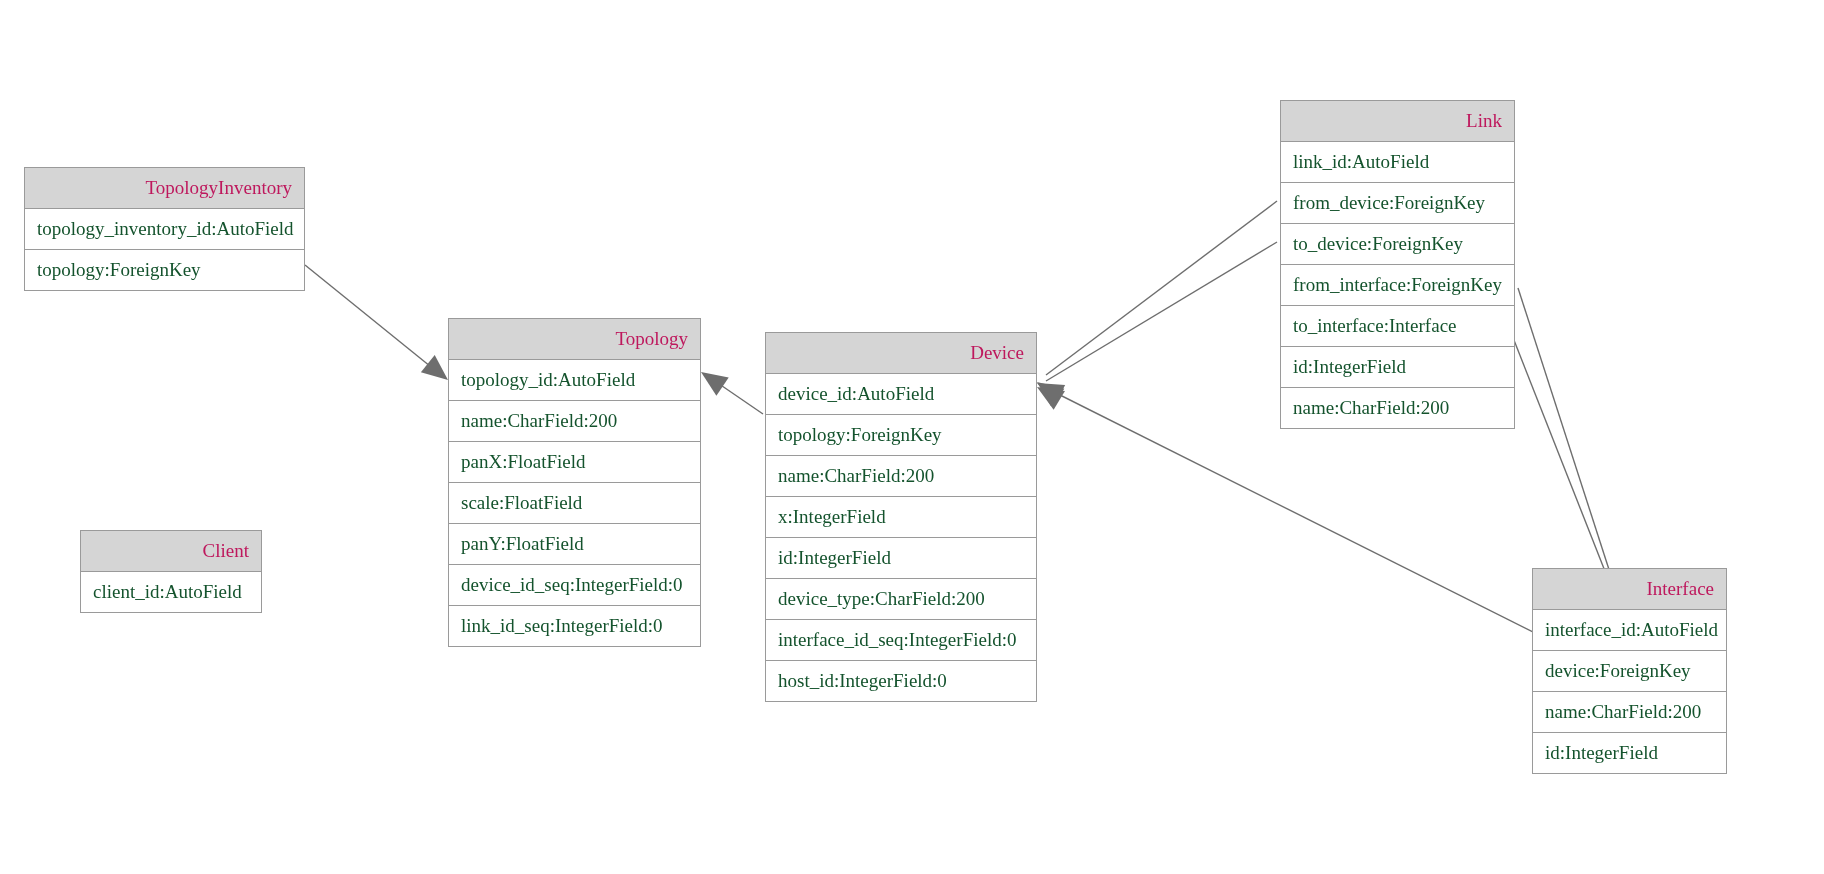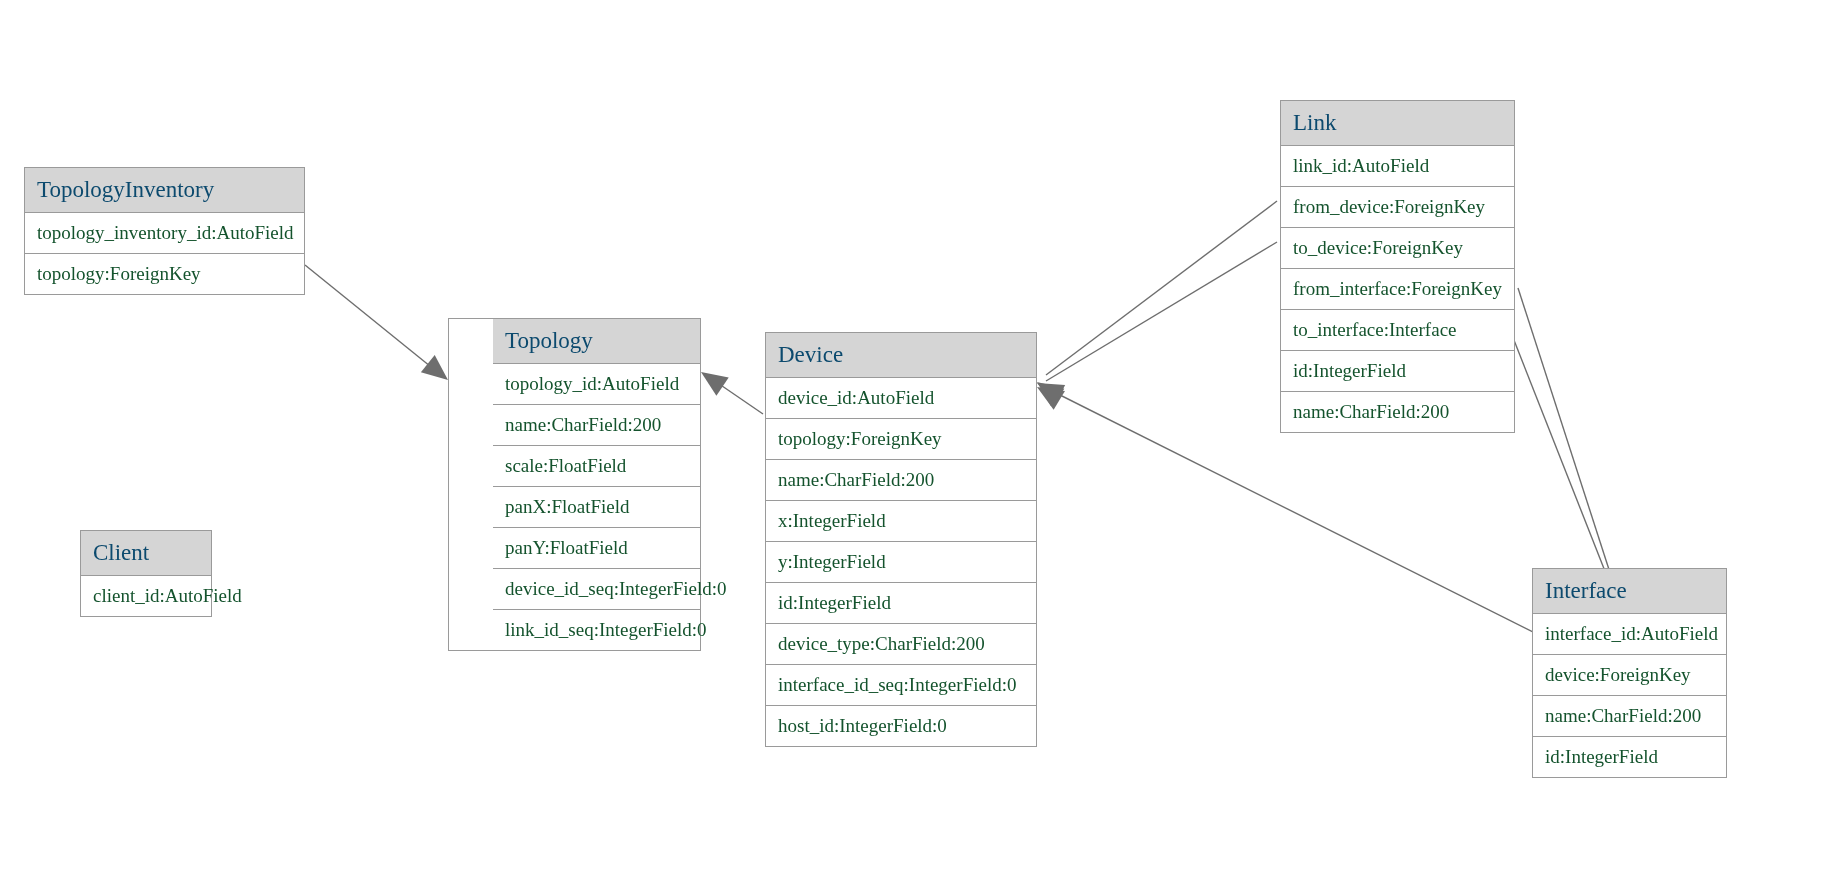--- a/index.html
+++ b/index.html
@@ -27,25 +27,26 @@
   }
   .entity {
     position: absolute;
     border: 1px solid #9a9a9a;
     background: #ffffff;
     z-index: 5;
   }
   .entity-header {
     background: #d5d5d5;
     border-bottom: 1px solid #9a9a9a;
-    color: #0c4a6e;
-    font-size: 23px;
+    color: #be185d;
+    font-size: 19px;
     line-height: 1;
     padding: 10px 12px 11px 12px;
     white-space: nowrap;
+    text-align: right;
   }
   .entity-fields {
     display: block;
   }
   .entity-field {
     color: #14532d;
     font-size: 19px;
     line-height: 1;
     padding: 10px 12px 11px 12px;
     border-bottom: 1px solid #9a9a9a;
@@ -91,46 +92,45 @@
       </g>
     </svg>
 
 <div class="entity" style="left: 24px; top: 167px; width: 281px;">
       <div class="entity-header">TopologyInventory</div>
       <div class="entity-fields">
         <div class="entity-field">topology_inventory_id:AutoField</div>
         <div class="entity-field">topology:ForeignKey</div>
       </div>
     </div>
-    <div class="entity" style="left: 80px; top: 530px; width: 132px;">
+    <div class="entity" style="left: 80px; top: 530px; width: 182px;">
       <div class="entity-header">Client</div>
       <div class="entity-fields">
         <div class="entity-field">client_id:AutoField</div>
       </div>
     </div>
-    <div class="entity" style="left: 448px; top: 318px; width: 253px; padding-left: 44px;">
+    <div class="entity" style="left: 448px; top: 318px; width: 253px;">
       <div class="entity-header">Topology</div>
       <div class="entity-fields">
         <div class="entity-field">topology_id:AutoField</div>
         <div class="entity-field">name:CharField:200</div>
+        <div class="entity-field">panX:FloatField</div>
         <div class="entity-field">scale:FloatField</div>
-        <div class="entity-field">panX:FloatField</div>
         <div class="entity-field">panY:FloatField</div>
         <div class="entity-field">device_id_seq:IntegerField:0</div>
         <div class="entity-field">link_id_seq:IntegerField:0</div>
       </div>
     </div>
     <div class="entity" style="left: 765px; top: 324px; width: 272px; margin-top: 8px;">
       <div class="entity-header">Device</div>
       <div class="entity-fields">
         <div class="entity-field">device_id:AutoField</div>
         <div class="entity-field">topology:ForeignKey</div>
         <div class="entity-field">name:CharField:200</div>
         <div class="entity-field">x:IntegerField</div>
-        <div class="entity-field">y:IntegerField</div>
         <div class="entity-field">id:IntegerField</div>
         <div class="entity-field">device_type:CharField:200</div>
         <div class="entity-field">interface_id_seq:IntegerField:0</div>
         <div class="entity-field">host_id:IntegerField:0</div>
       </div>
     </div>
     <div class="entity" style="left: 1280px; top: 100px; width: 235px;">
       <div class="entity-header">Link</div>
       <div class="entity-fields">
         <div class="entity-field">link_id:AutoField</div>

